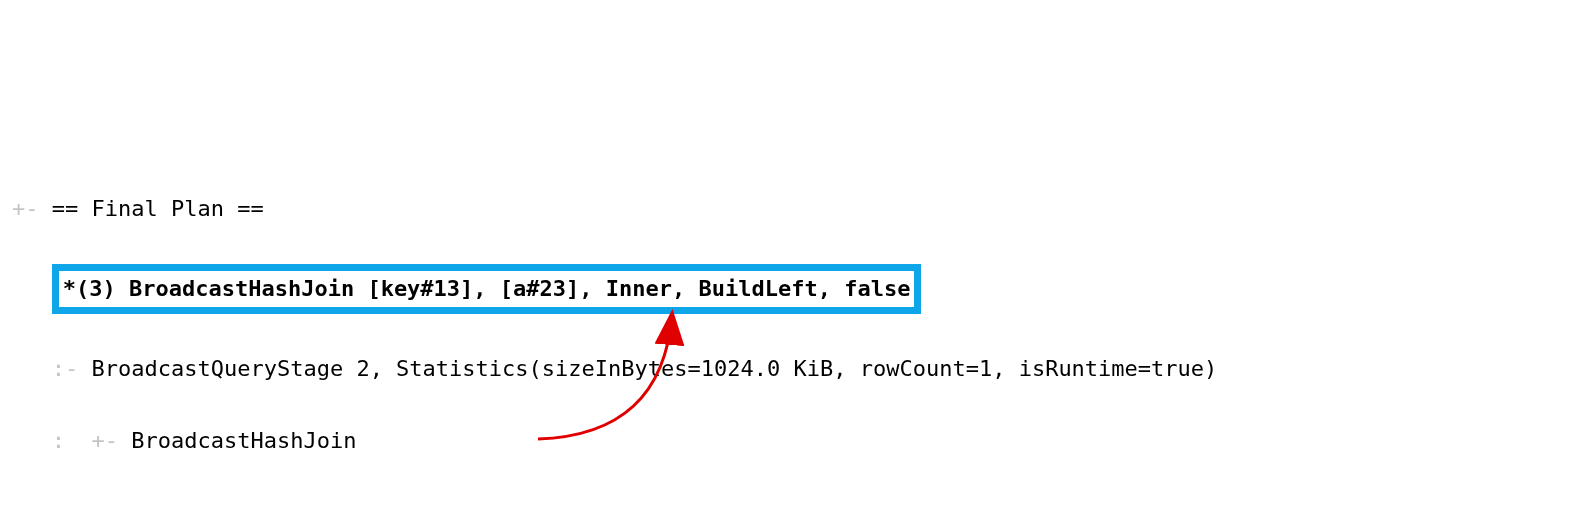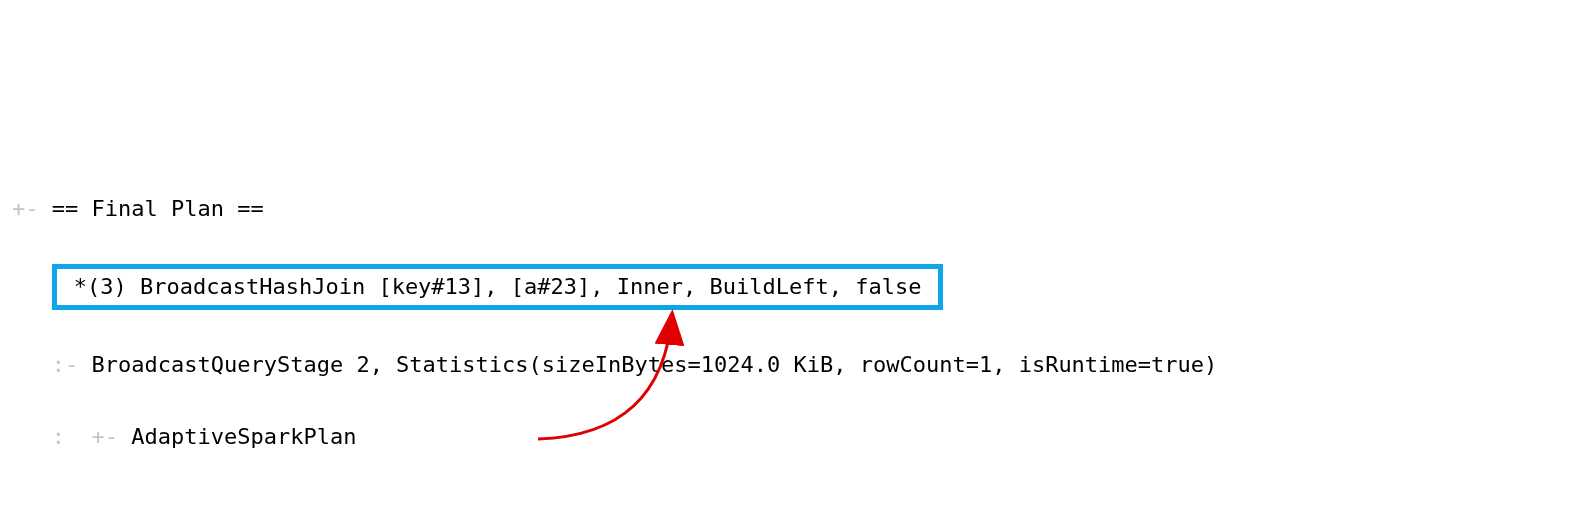--- a/index.html
+++ b/index.html
@@ -17,41 +17,42 @@
       white-space: pre;
       width: 1570px;
     }
     .plan {
       position: relative;
     }
     .tree-gray {
       color: #c4c4c4;
     }
     .highlight-box {
-      border: 5px solid #0ea5e9;
-      padding: 0 17px;
+      border: 7px solid #0ea5e9;
+      padding: 0 4px;
       display: inline-block;
+      font-weight: bold;
     }
     .arrow-overlay {
       position: absolute;
       pointer-events: none;
       top: 0;
       left: 0;
     }
   </style>
 </head>
 <body>
 
 
 
 <div class="plan">
 <div><span class="tree-gray">+- </span><span>== Final Plan ==</span></div>
 <div><span class="tree-gray">   </span><span class="highlight-box">*(3) BroadcastHashJoin [key#13], [a#23], Inner, BuildLeft, false</span></div>
 <div><span class="tree-gray">   :- </span><span>BroadcastQueryStage 2, Statistics(sizeInBytes=1024.0 KiB, rowCount=1, isRuntime=true)</span></div>
-<div><span class="tree-gray">   :  +- </span><span>AdaptiveSparkPlan</span></div>
+<div><span class="tree-gray">   :  +- </span><span>BroadcastHashJoin</span></div>
 
 
 
 
 
 
 
 <svg class="arrow-overlay" width="1570" height="522">
   <defs>
     <marker id="arrowhead" markerWidth="12" markerHeight="10" refX="10" refY="5" orient="auto">

